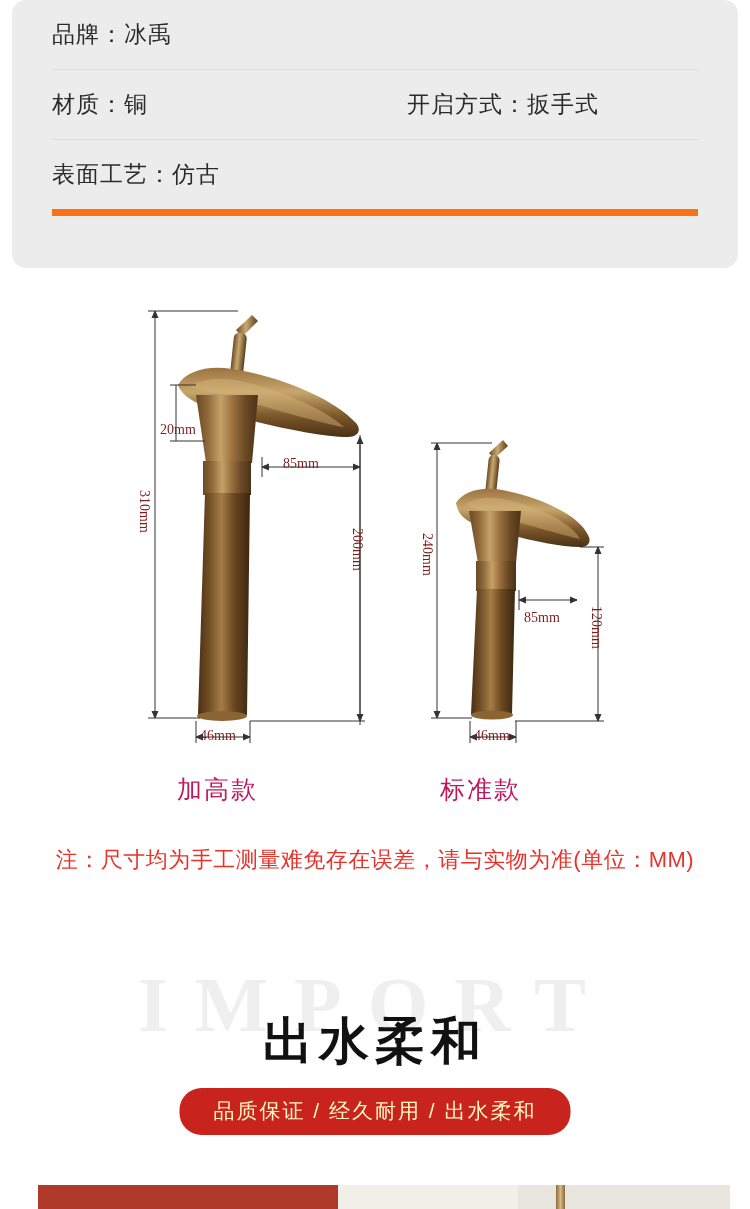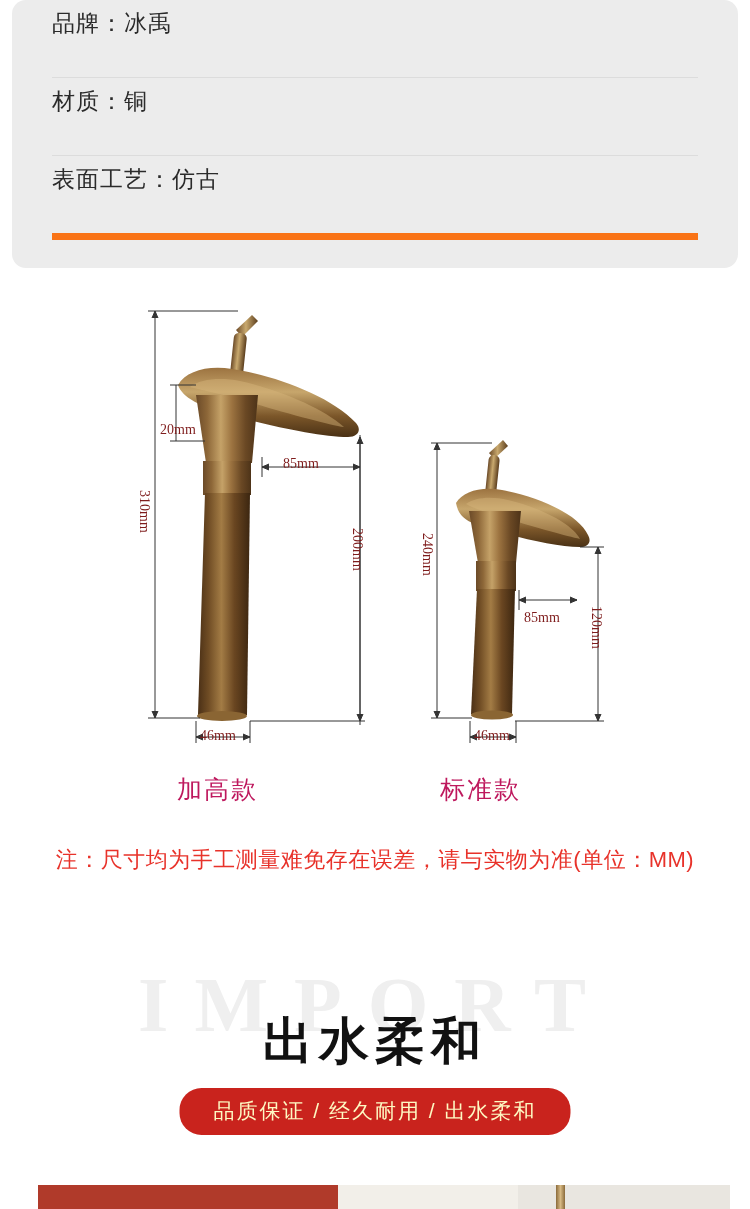--- a/index.html
+++ b/index.html
@@ -22,24 +22,23 @@
     top: 0px;
     width: 726px;
     height: 268px;
     background: #ececec;
     border-radius: 14px;
     box-sizing: border-box;
     padding: 0 40px;
   }
   .spec-row {
     display: flex;
-    align-items: flex-start;
+    align-items: center;
     height: 69px;
     border-bottom: 1px solid #dcdcdc;
-    margin-top: 8px;
   }
   .spec-row.last {
     border-bottom: 7px solid #f97316;
   }
   .spec-cell {
     font-size: 23px;
     color: #2b2b2b;
     letter-spacing: 1px;
     white-space: nowrap;
   }
@@ -173,20 +172,21 @@
 </style>
 </head>
 <body>
 
 <div class="spec-card">
   <div class="spec-row">
     <div class="spec-cell first">品牌：冰禹</div>
   </div>
   <div class="spec-row">
     <div class="spec-cell first">材质：铜</div>
+    <div class="spec-cell">开启方式：扳手式</div>
   </div>
   <div class="spec-row last">
     <div class="spec-cell first">表面工艺：仿古</div>
     <div class="spec-cell"></div>
   </div>
 </div>
 
 <div class="diagram">
 
   <svg width="750" height="560" viewBox="0 0 750 560">

